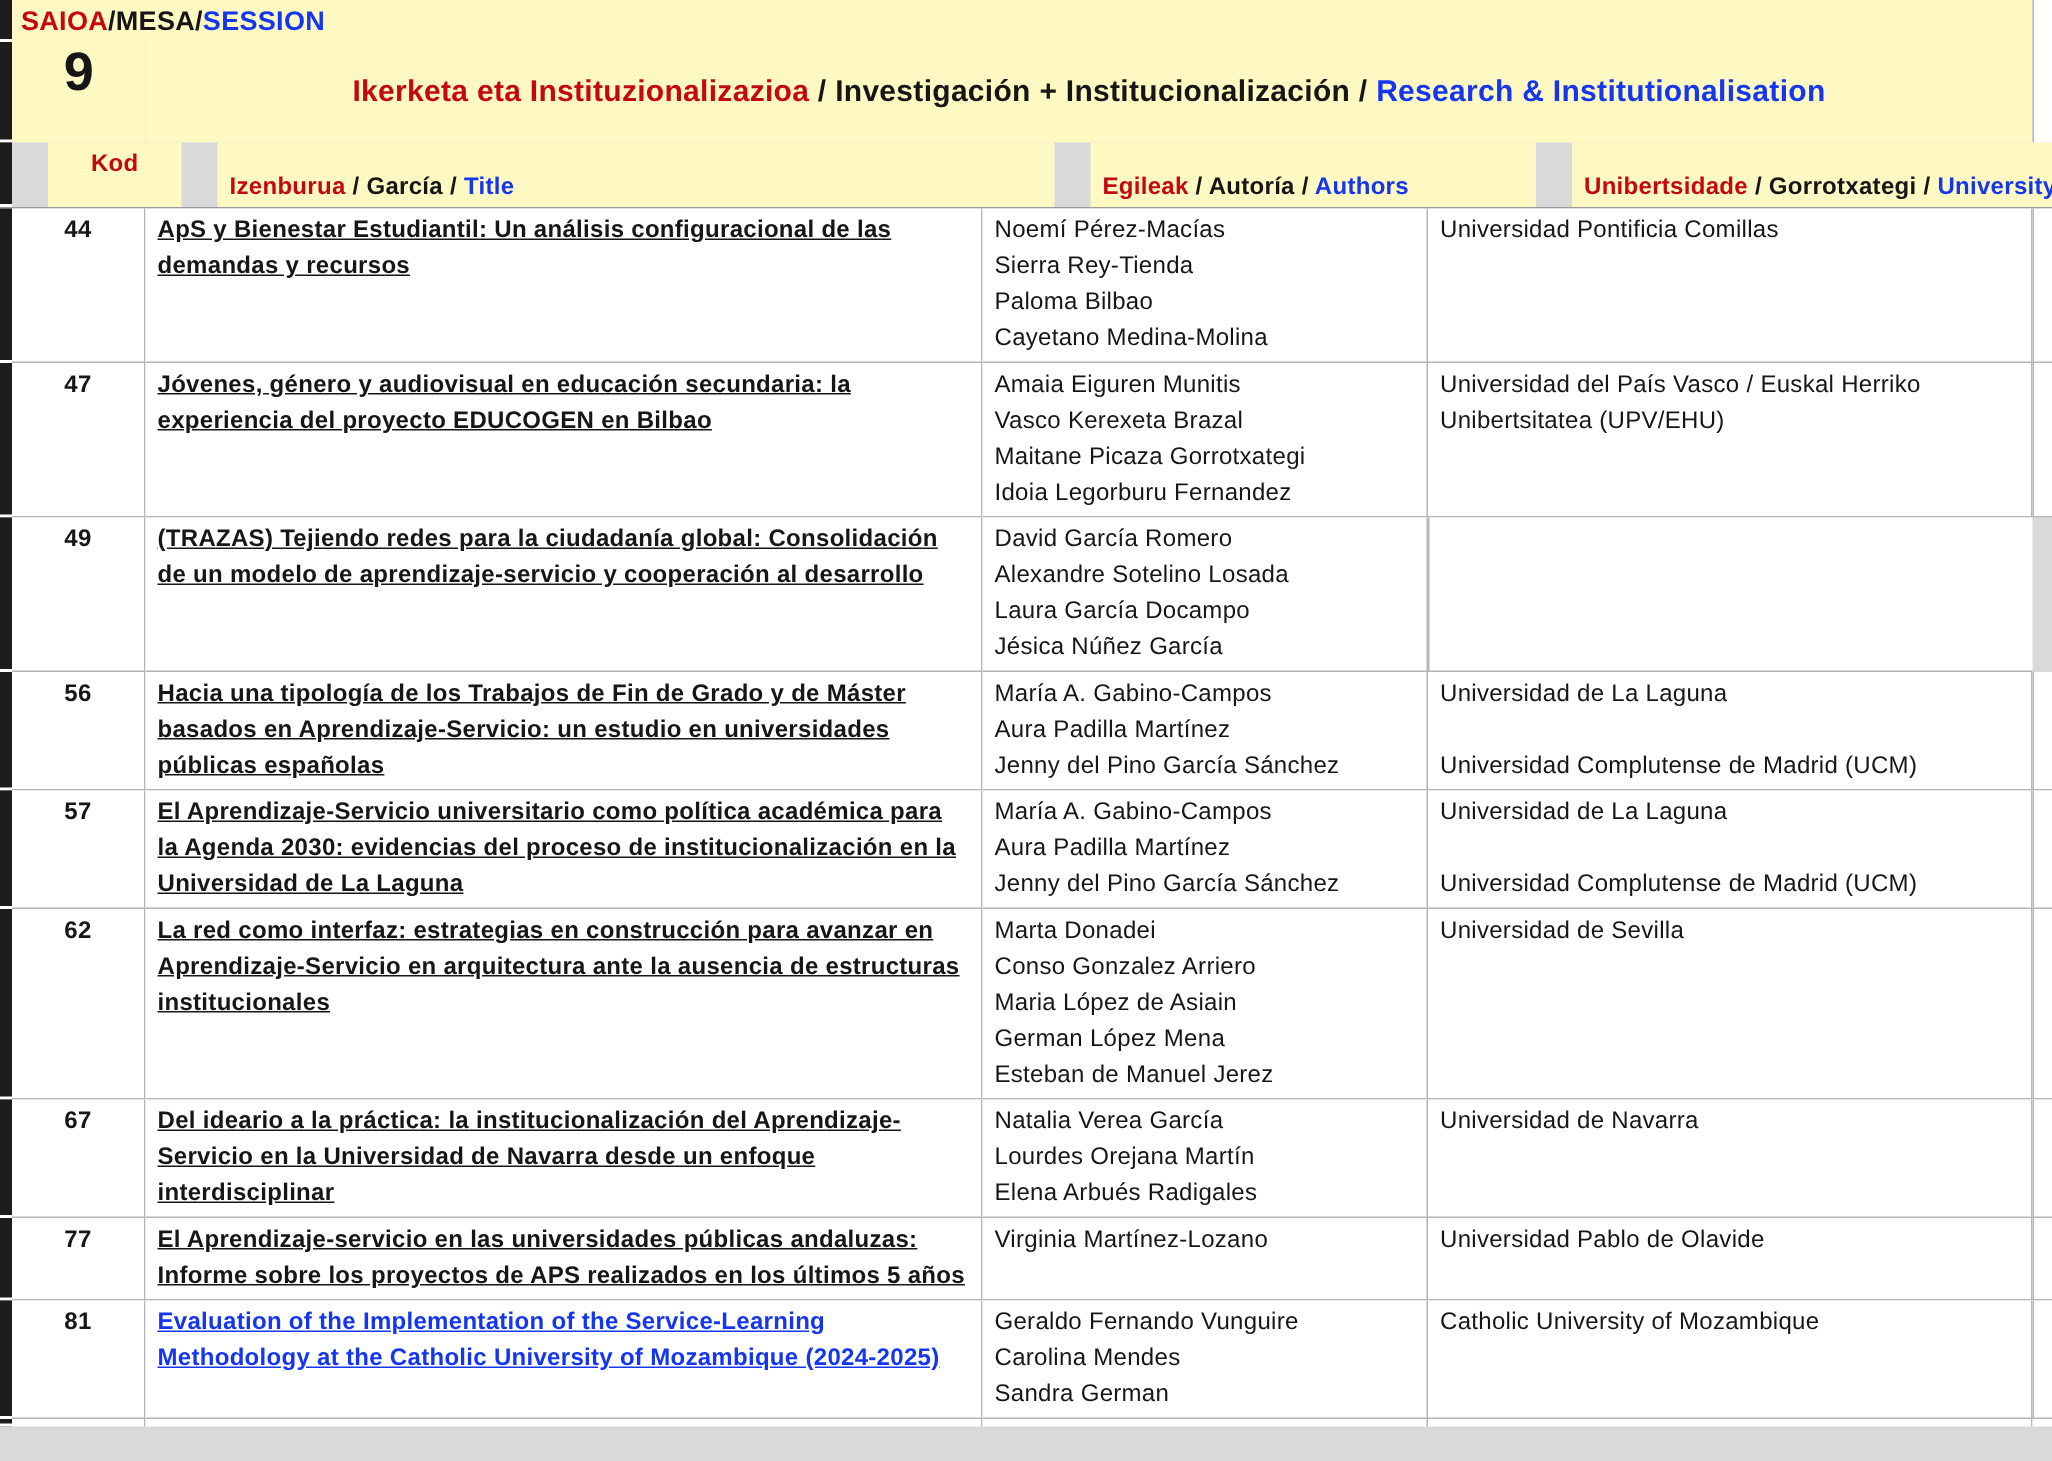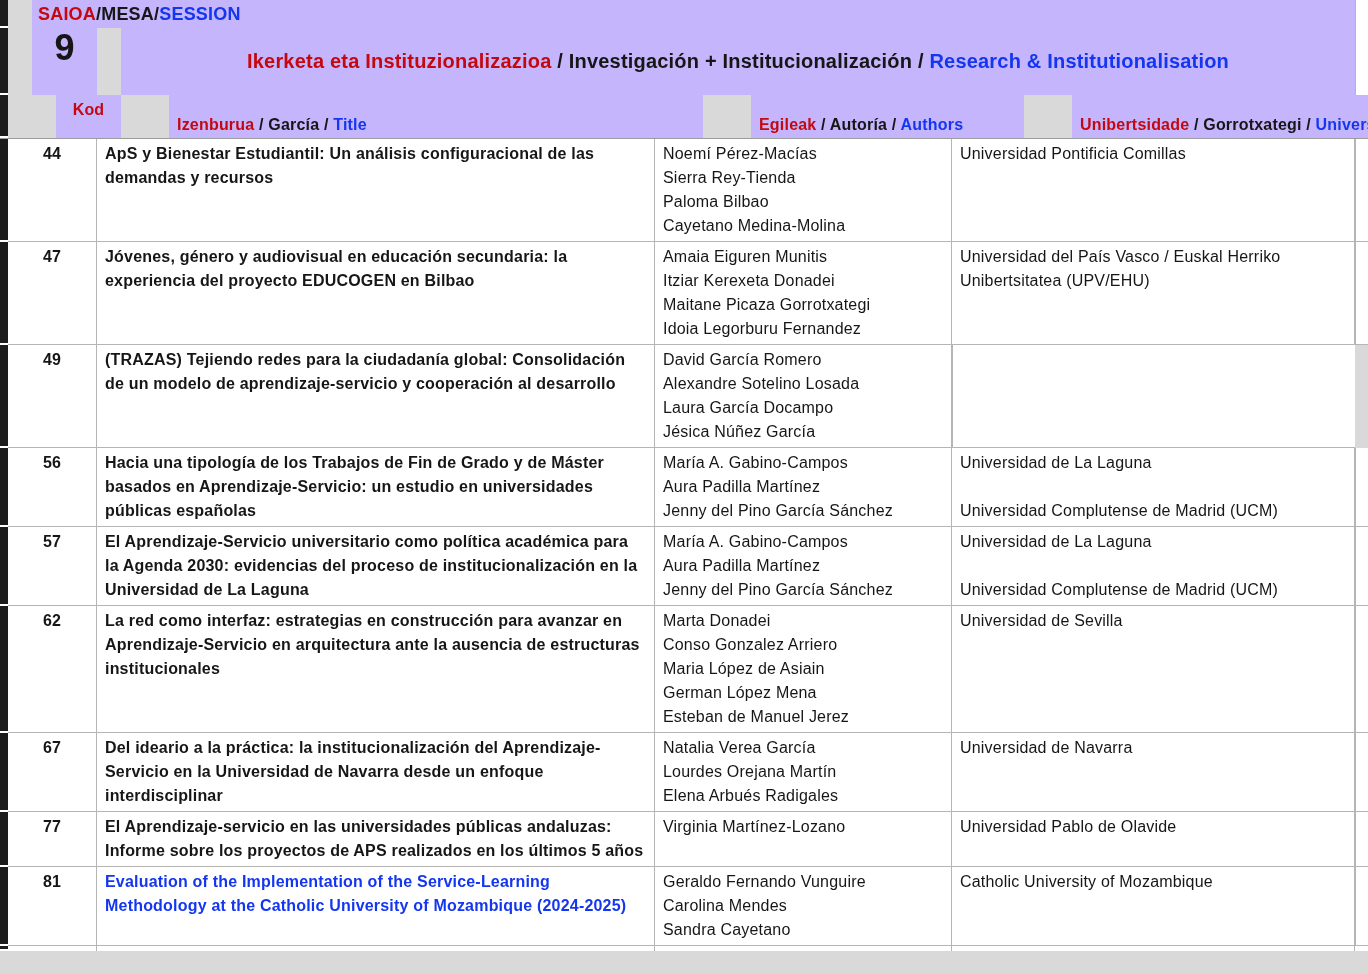--- a/index.html
+++ b/index.html
@@ -10,21 +10,21 @@
     color:#161616;
   }
   .sheet{width:1368px;}
   .tr{
     display:grid;
     grid-template-columns:8px 89px 558px 297px 403px 13px;
   }
   .strip{background:#1c1c1c;border-bottom:2px solid #ffffff;}
   .trail{background:#ffffff;border-left:1px solid #b5b5b5;}
   
-  .hrow .hcell{background:#c4b5fd;margin-left:24px;}
+  .hrow .hcell{background:#fef9c3;}
   .r1{height:28px;}
   .r1 .hcontent{
     grid-column:2 / 6;display:flex;align-items:center;
     font-weight:bold;font-size:18px;letter-spacing:.2px;padding-left:6px;
   }
   .r2{height:67px;}
   .r2 .numcell{
     display:flex;align-items:flex-start;justify-content:center;
     font-weight:bold;font-size:36px;line-height:40px;
   }
@@ -42,21 +42,21 @@
     background:#ffffff;
     border-bottom:1px solid #b5b5b5;
     display:flex;flex-direction:column;justify-content:space-between;
     padding:3px 8px;
     font-size:16px;line-height:24px;letter-spacing:.2px;
   }
   .dr .td.bordered{border-right:1px solid #b5b5b5;}
   .dr .code{
     align-items:center;font-weight:bold;padding:3px 0;
   }
-  .dr .title{font-weight:bold;}
+  .dr .title{font-weight:bold;text-decoration:underline;}
   .dr .title.blue{color:#1436f0;}
   .dr .trail{border-bottom:1px solid #b5b5b5;}
   
   .partial{height:5px;}
   .partial .td{background:#ffffff;padding:0;}
   .partial .td.bordered{border-right:1px solid #b5b5b5;}
   .red{color:#c40810;}
   .blue{color:#1436f0;}
   .black{color:#161616;}
 </style>
@@ -117,21 +117,21 @@
         </div>
     <div class="trail"></div>
   </div>
 
   <div class="tr dr">
     <div class="strip"></div>
     <div class="td bordered code">47</div>
     <div class="td bordered title">Jóvenes, género y audiovisual en educación secundaria: la experiencia del proyecto EDUCOGEN en Bilbao</div>
     <div class="td bordered authors">
           <div>Amaia Eiguren Munitis</div>
-          <div>Itziar Kerexeta Donadei</div>
+          <div>Vasco Kerexeta Brazal</div>
           <div>Maitane Picaza Gorrotxategi</div>
           <div>Idoia Legorburu Fernandez</div>
         </div>
     <div class="td bordered universities">
           <div>Universidad del País Vasco / Euskal Herriko Unibertsitatea (UPV/EHU)</div>
         </div>
     <div class="trail"></div>
   </div>
 
   <div class="tr dr">
@@ -224,21 +224,21 @@
     <div class="trail"></div>
   </div>
 
   <div class="tr dr">
     <div class="strip"></div>
     <div class="td bordered code">81</div>
     <div class="td bordered title blue">Evaluation of the Implementation of the Service-Learning Methodology at the Catholic University of Mozambique (2024-2025)</div>
     <div class="td bordered authors">
           <div>Geraldo Fernando Vunguire</div>
           <div>Carolina Mendes</div>
-          <div>Sandra Cayetano</div>
+          <div>Sandra German</div>
         </div>
     <div class="td bordered universities">
           <div>Catholic University of Mozambique</div>
         </div>
     <div class="trail"></div>
   </div>
 </div>
 
   <div class="tr partial">
     <div class="strip"></div>

